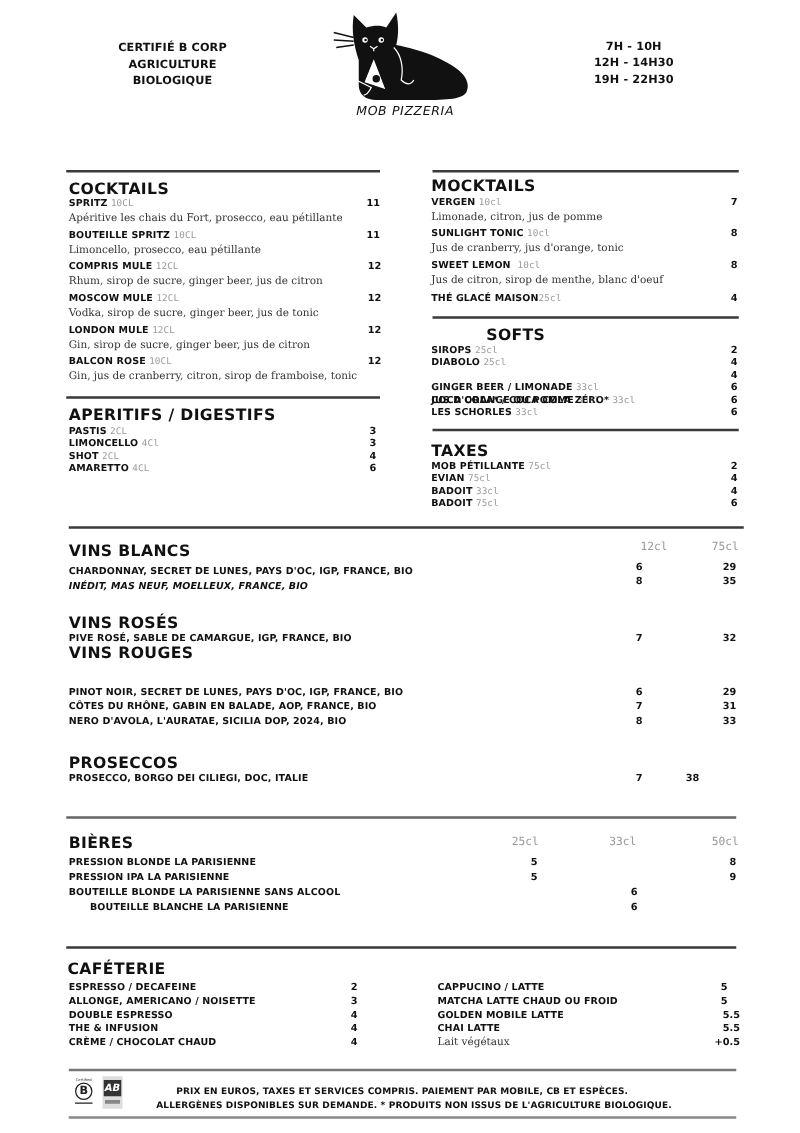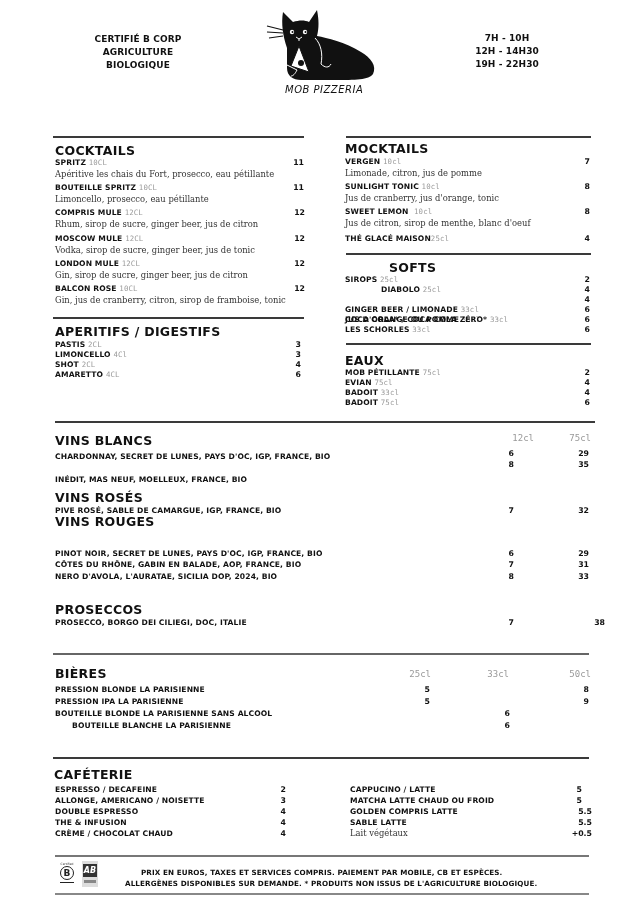--- a/index.html
+++ b/index.html
@@ -111,52 +111,52 @@
 <div class="desc" style="left:345px; top:218px;text-align:center;">Jus de citron, sirop de menthe, blanc d'oeuf</div>
 
 <div class="item" style="left:345px; top:234px;"><span>THÉ GLACÉ MAISON</span><span class="size">25cl</span></div>
 <div class="price" style="left:560px; top:234px;">4</div>
 
 <div class="rule" style="left:346px; top:253px; width:245px;"></div>
 <div class="sec-title" style="left:365px; top:260px;margin-left:24px;">SOFTS</div>
 
 <div class="item" style="left:345px; top:275px;"><span>SIROPS</span> <span class="size">25cl</span></div>
 <div class="price" style="left:560px; top:275px;">2</div>
-<div class="item" style="left:345px; top:285px;margin-left:36px;"><span>DIABOLO</span> <span class="size">25cl</span></div>
+<div class="item" style="left:345px; top:285px;"><span>DIABOLO</span> <span class="size">25cl</span></div>
 <div class="price" style="left:560px; top:285px;">4</div>
 <div class="item" style="left:345px; top:295px;margin-top:20px;"><span>JUS  D'ORANGE OU POMME</span> <span class="size">33cl</span></div>
 <div class="price" style="left:560px; top:295px;">4</div>
 <div class="item" style="left:345px; top:305px;"><span>GINGER BEER / LIMONADE</span> <span class="size">33cl</span></div>
 <div class="price" style="left:560px; top:305px;">6</div>
 <div class="item" style="left:345px; top:315px;"><span>COCA COLA* / COCA COLA ZÉRO*</span> <span class="size">33cl</span></div>
 <div class="price" style="left:560px; top:315px;">6</div>
 <div class="item" style="left:345px; top:325px;"><span>LES SCHORLES</span> <span class="size">33cl</span></div>
 <div class="price" style="left:560px; top:325px;">6</div>
 
 <div class="rule" style="left:346px; top:343px; width:245px;"></div>
-<div class="sec-title" style="left:345px; top:353px;">EAUX</div>
+<div class="sec-title" style="left:345px; top:353px;">TAXES</div>
 
 <div class="item" style="left:345px; top:368px;"><span>MOB PÉTILLANTE</span> <span class="size">75cl</span></div>
 <div class="price" style="left:560px; top:368px;">2</div>
 <div class="item" style="left:345px; top:378px;"><span>EVIAN</span> <span class="size">75cl</span></div>
 <div class="price" style="left:560px; top:378px;">4</div>
 <div class="item" style="left:345px; top:388px;"><span>BADOIT</span> <span class="size">33cl</span></div>
 <div class="price" style="left:560px; top:388px;">4</div>
 <div class="item" style="left:345px; top:398px;"><span>BADOIT</span> <span class="size">75cl</span></div>
 <div class="price" style="left:560px; top:398px;">6</div>
 
 <div class="rule" style="left:55px; top:421px; width:540px;"></div>
 <div class="colhdr" style="left:494px; top:433px;">12cl</div>
 <div class="colhdr" style="left:551px; top:433px;">75cl</div>
 
 <div class="sec-title" style="left:55px; top:433px;">VINS BLANCS</div>
 <div class="item" style="left:55px; top:452px;">CHARDONNAY, SECRET DE LUNES, PAYS D'OC, IGP, FRANCE, BIO</div>
 <div class="price" style="left:484px; top:449px;">6</div>
 <div class="price" style="left:559px; top:449px;">29</div>
-<div class="item" style="left:55px; top:475px;">INÉDIT, MAS NEUF, MOELLEUX, FRANCE, BIO</div>
+<div class="item" style="left:55px; top:464px;font-style:italic;">INÉDIT, MAS NEUF, MOELLEUX, FRANCE, BIO</div>
 <div class="price" style="left:484px; top:460px;">8</div>
 <div class="price" style="left:559px; top:460px;">35</div>
 
 <div class="sec-title" style="left:55px; top:490px;">VINS ROSÉS</div>
 <div class="item" style="left:55px; top:506px;">PIVE ROSÉ, SABLE DE CAMARGUE, IGP, FRANCE, BIO</div>
 <div class="price" style="left:484px; top:506px;">7</div>
 <div class="price" style="left:559px; top:506px;">32</div>
 
 <div class="sec-title" style="left:55px; top:514px;">VINS ROUGES</div>
 <div class="item" style="left:55px; top:549px;">PINOT NOIR, SECRET DE LUNES, PAYS D'OC, IGP, FRANCE, BIO</div>
@@ -165,21 +165,21 @@
 <div class="item" style="left:55px; top:560px;">CÔTES DU RHÔNE, GABIN EN BALADE, AOP, FRANCE, BIO</div>
 <div class="price" style="left:484px; top:560px;">7</div>
 <div class="price" style="left:559px; top:560px;">31</div>
 <div class="item" style="left:55px; top:572px;">NERO D'AVOLA, L'AURATAE, SICILIA DOP, 2024, BIO</div>
 <div class="price" style="left:484px; top:572px;">8</div>
 <div class="price" style="left:559px; top:572px;">33</div>
 
 <div class="sec-title" style="left:55px; top:602px;">PROSECCOS</div>
 <div class="item" style="left:55px; top:618px;">PROSECCO, BORGO DEI CILIEGI, DOC, ITALIE</div>
 <div class="price" style="left:484px; top:618px;">7</div>
-<div class="price" style="left:575px; top:618px;">38</div>
+<div class="price" style="left:539px; top:618px;text-align:center;">38</div>
 
 <div class="rule" style="left:53px; top:653px; width:536px; background:#666;"></div>
 <div class="sec-title" style="left:55px; top:666px;">BIÈRES</div>
 <div class="colhdr" style="left:391px; top:669px;">25cl</div>
 <div class="colhdr" style="left:469px; top:669px;">33cl</div>
 <div class="colhdr" style="left:551px; top:669px;">50cl</div>
 
 <div class="item" style="left:55px; top:685px;">PRESSION BLONDE LA PARISIENNE</div>
 <div class="price" style="left:400px; top:685px;">5</div>
 <div class="price" style="left:480px; top:685px;"></div>
@@ -211,23 +211,23 @@
 <div class="price" style="left:256px; top:807px;">4</div>
 <div class="item" style="left:55px; top:818px;">THE &amp; INFUSION</div>
 <div class="price" style="left:256px; top:818px;">4</div>
 <div class="item" style="left:55px; top:829px;">CRÈME / CHOCOLAT CHAUD</div>
 <div class="price" style="left:256px; top:829px;">4</div>
 
 <div class="item" style="left:350px; top:785px;">CAPPUCINO / LATTE</div>
 <div class="price" style="left:552px; top:785px;">5</div>
 <div class="item" style="left:350px; top:796px;">MATCHA LATTE CHAUD OU FROID</div>
 <div class="price" style="left:552px; top:796px;">5</div>
-<div class="item" style="left:350px; top:807px;">GOLDEN COMPRIS LATTE</div>
+<div class="item" style="left:350px; top:807px;">GOLDEN MOBILE LATTE</div>
 <div class="price" style="left:562px; top:807px;">5.5</div>
-<div class="item" style="left:350px; top:818px;">SABLE LATTE</div>
+<div class="item" style="left:350px; top:818px;">CHAI LATTE</div>
 <div class="price" style="left:562px; top:818px;">5.5</div>
 <div class="desc" style="left:350px; top:828px;">Lait végétaux</div>
 <div class="price" style="left:562px; top:829px;">+0.5</div>
 
 <div class="rule" style="left:55px; top:855px; width:534px; background:#777;"></div>
 
 <div class="abs" style="left:58px; top:862px; width:18px; height:26px;">
   <div style="font-size:3px; text-align:center; color:#333; line-height:4px;">Certified</div>
   <div style="width:14px; height:14px; margin:0 auto; border:1.2px solid #222; border-radius:50%; font-size:9px; font-weight:bold; line-height:12px; text-align:center; color:#222;">B</div>
   <div style="width:14px; height:1px; background:#222; margin:2px auto 0;"></div>

